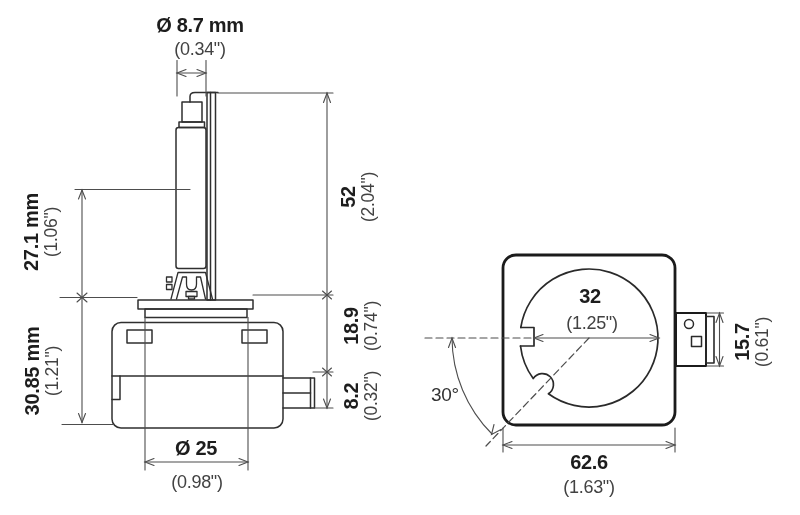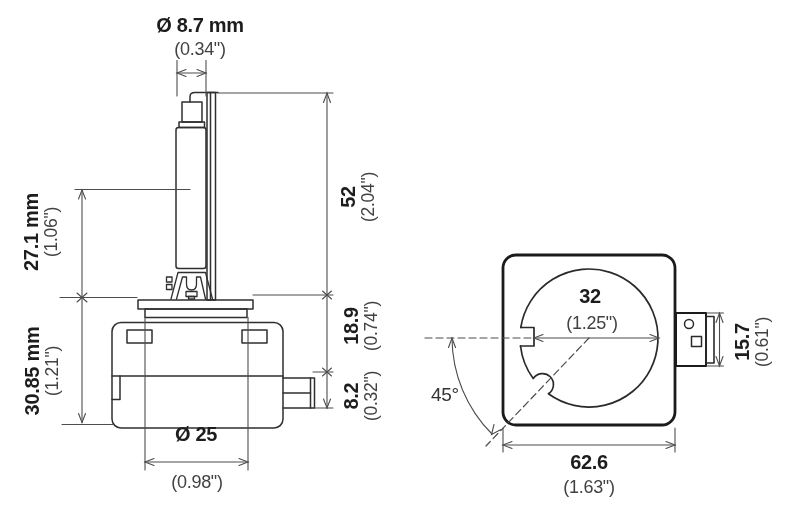--- a/index.html
+++ b/index.html
@@ -202,36 +202,36 @@
   <div class="rot" style="left:361px;top:326px">
     <span class="mm">18.9</span>
     <span class="in">(0.74")</span>
   </div>
 
   <div class="rot" style="left:361px;top:396px">
     <span class="mm">8.2</span>
     <span class="in">(0.32")</span>
   </div>
 
-  <div class="lbl" style="left:196px;top:435px">
+  <div class="lbl" style="left:196px;top:449px">
     <span class="mm">Ø 25</span>
   </div>
   <div class="lbl" style="left:197px;top:483px">
     <span class="in">(0.98")</span>
   </div>
 
   <div class="lbl" style="left:590px;top:297px">
     <span class="mm">32</span>
   </div>
   <div class="lbl" style="left:592px;top:324px">
     <span class="in">(1.25")</span>
   </div>
 
   <div class="lbl angle" style="left:445px;top:395px">
-    <span>45°</span>
+    <span>30°</span>
   </div>
 
   <div class="rot" style="left:752px;top:342px">
     <span class="mm">15.7</span>
     <span class="in">(0.61")</span>
   </div>
 
   <div class="lbl" style="left:589px;top:463px">
     <span class="mm">62.6</span>
   </div>

